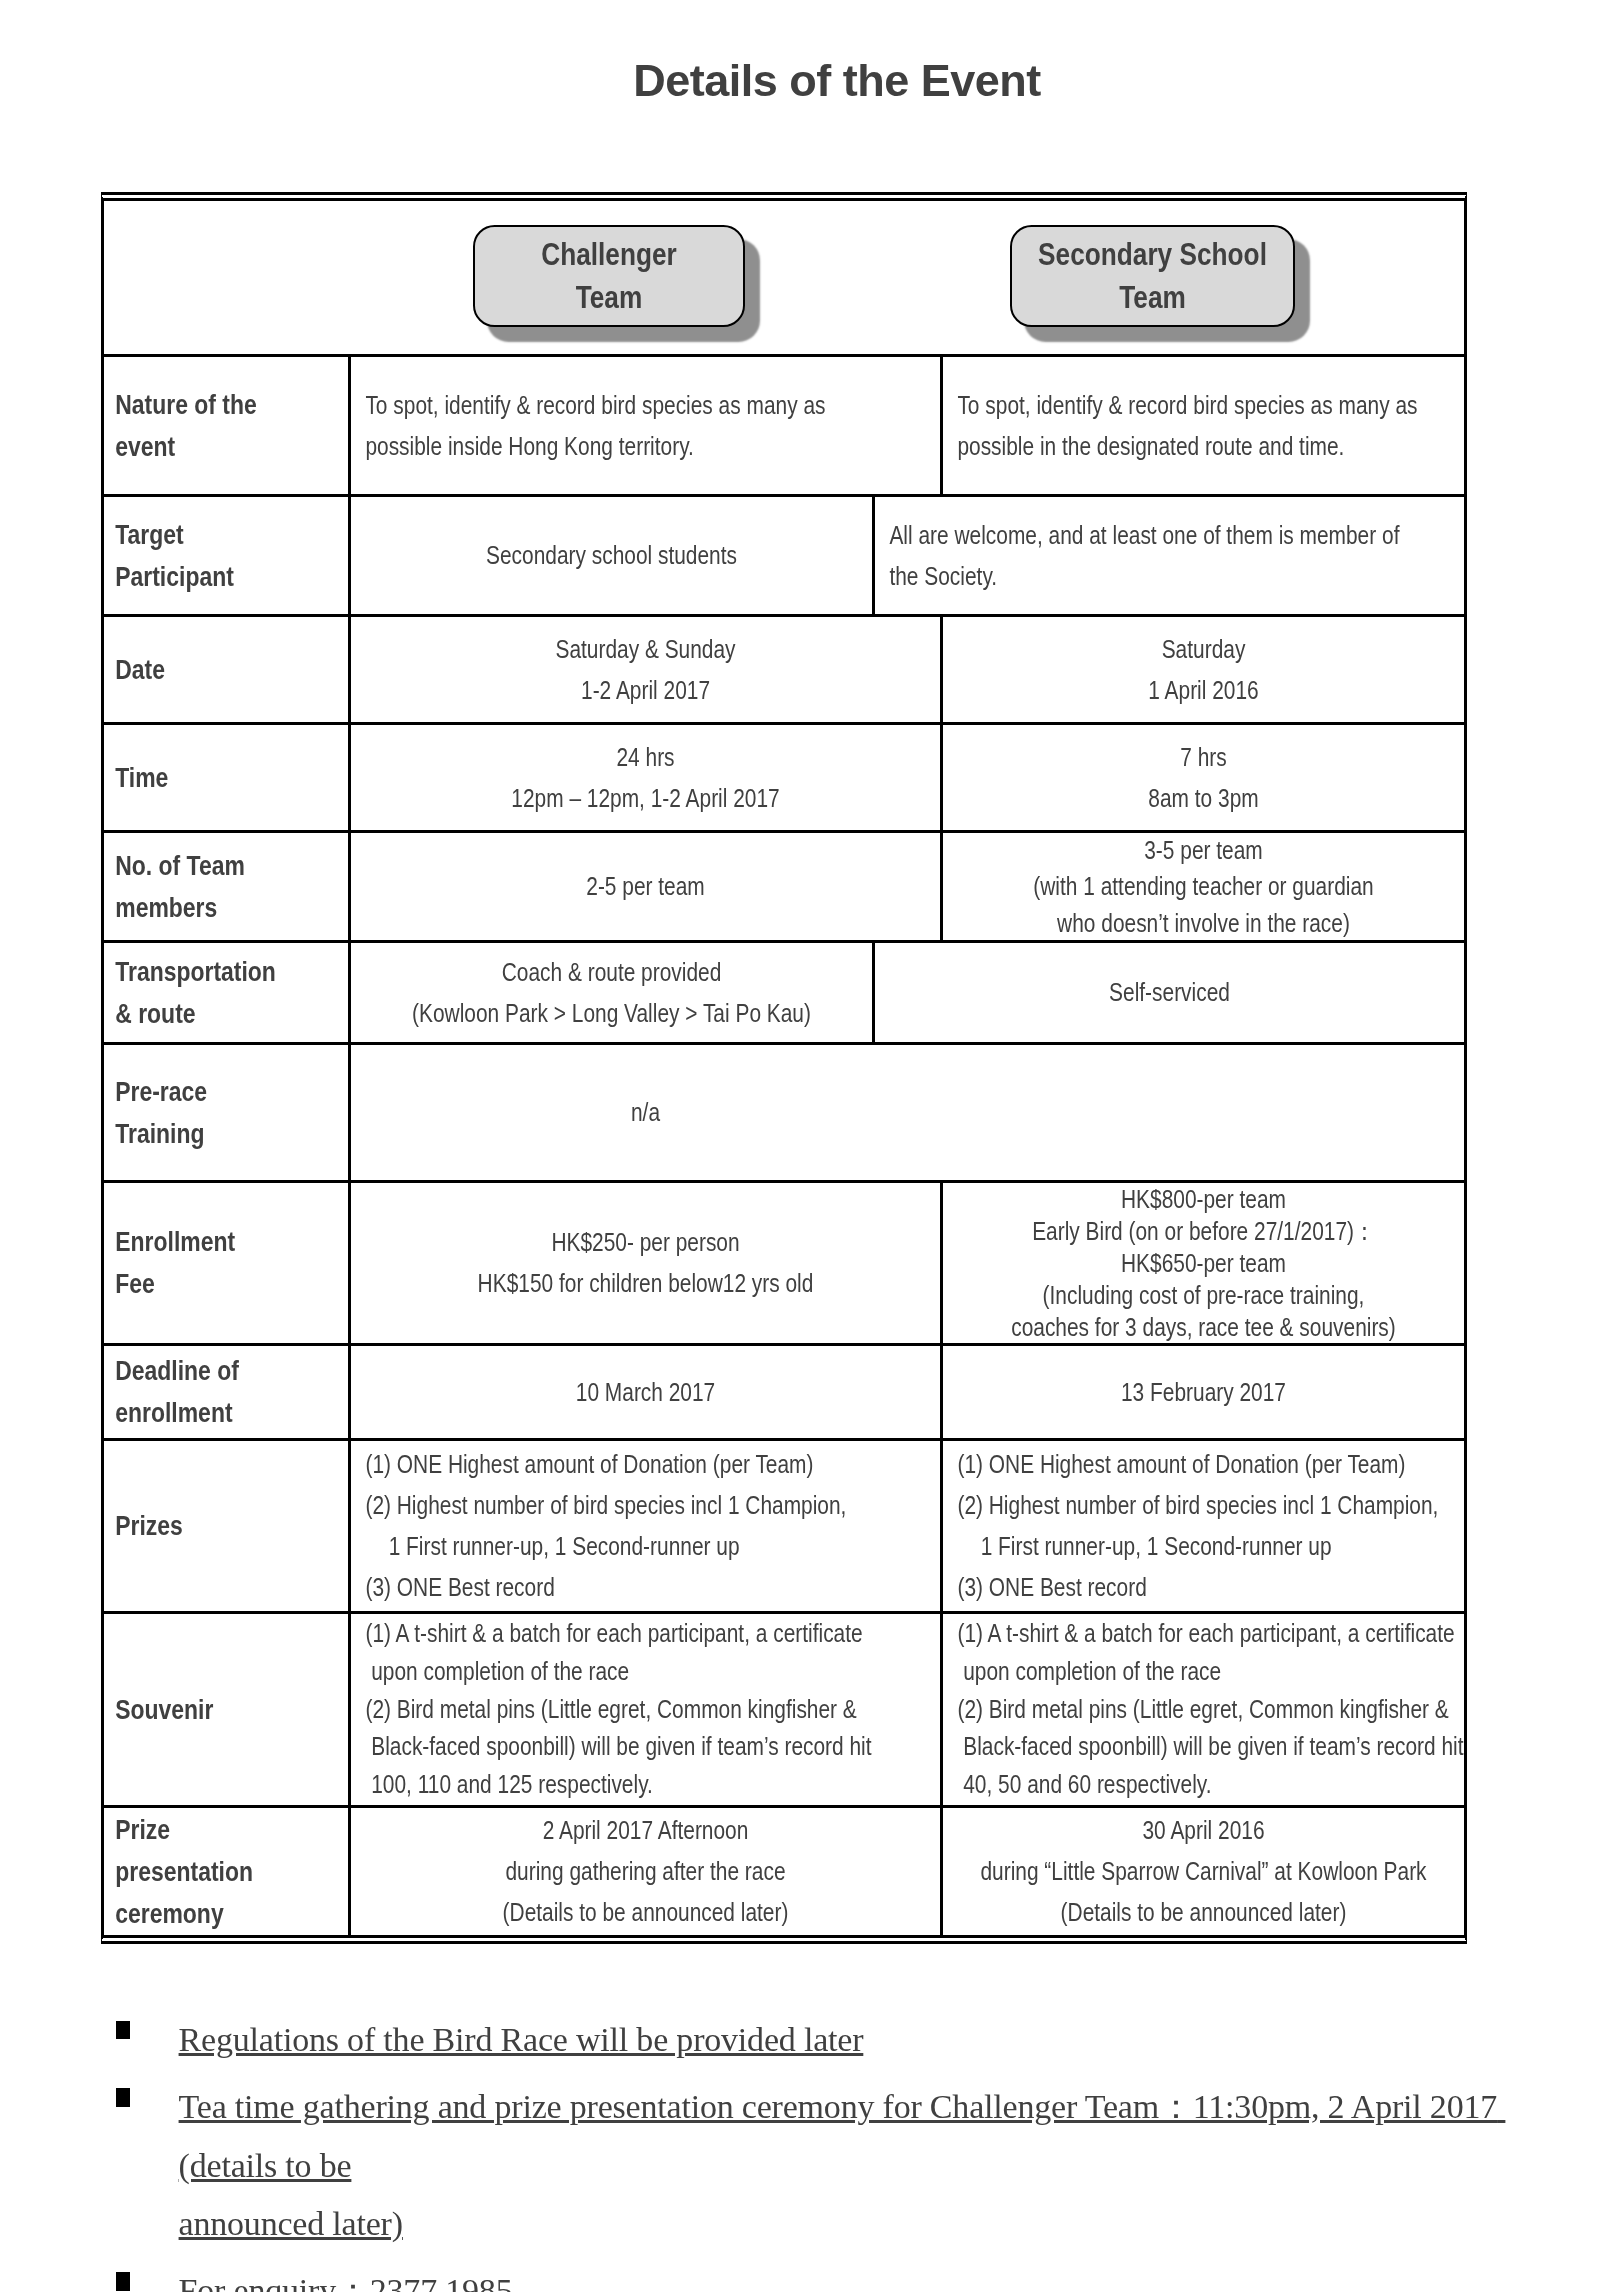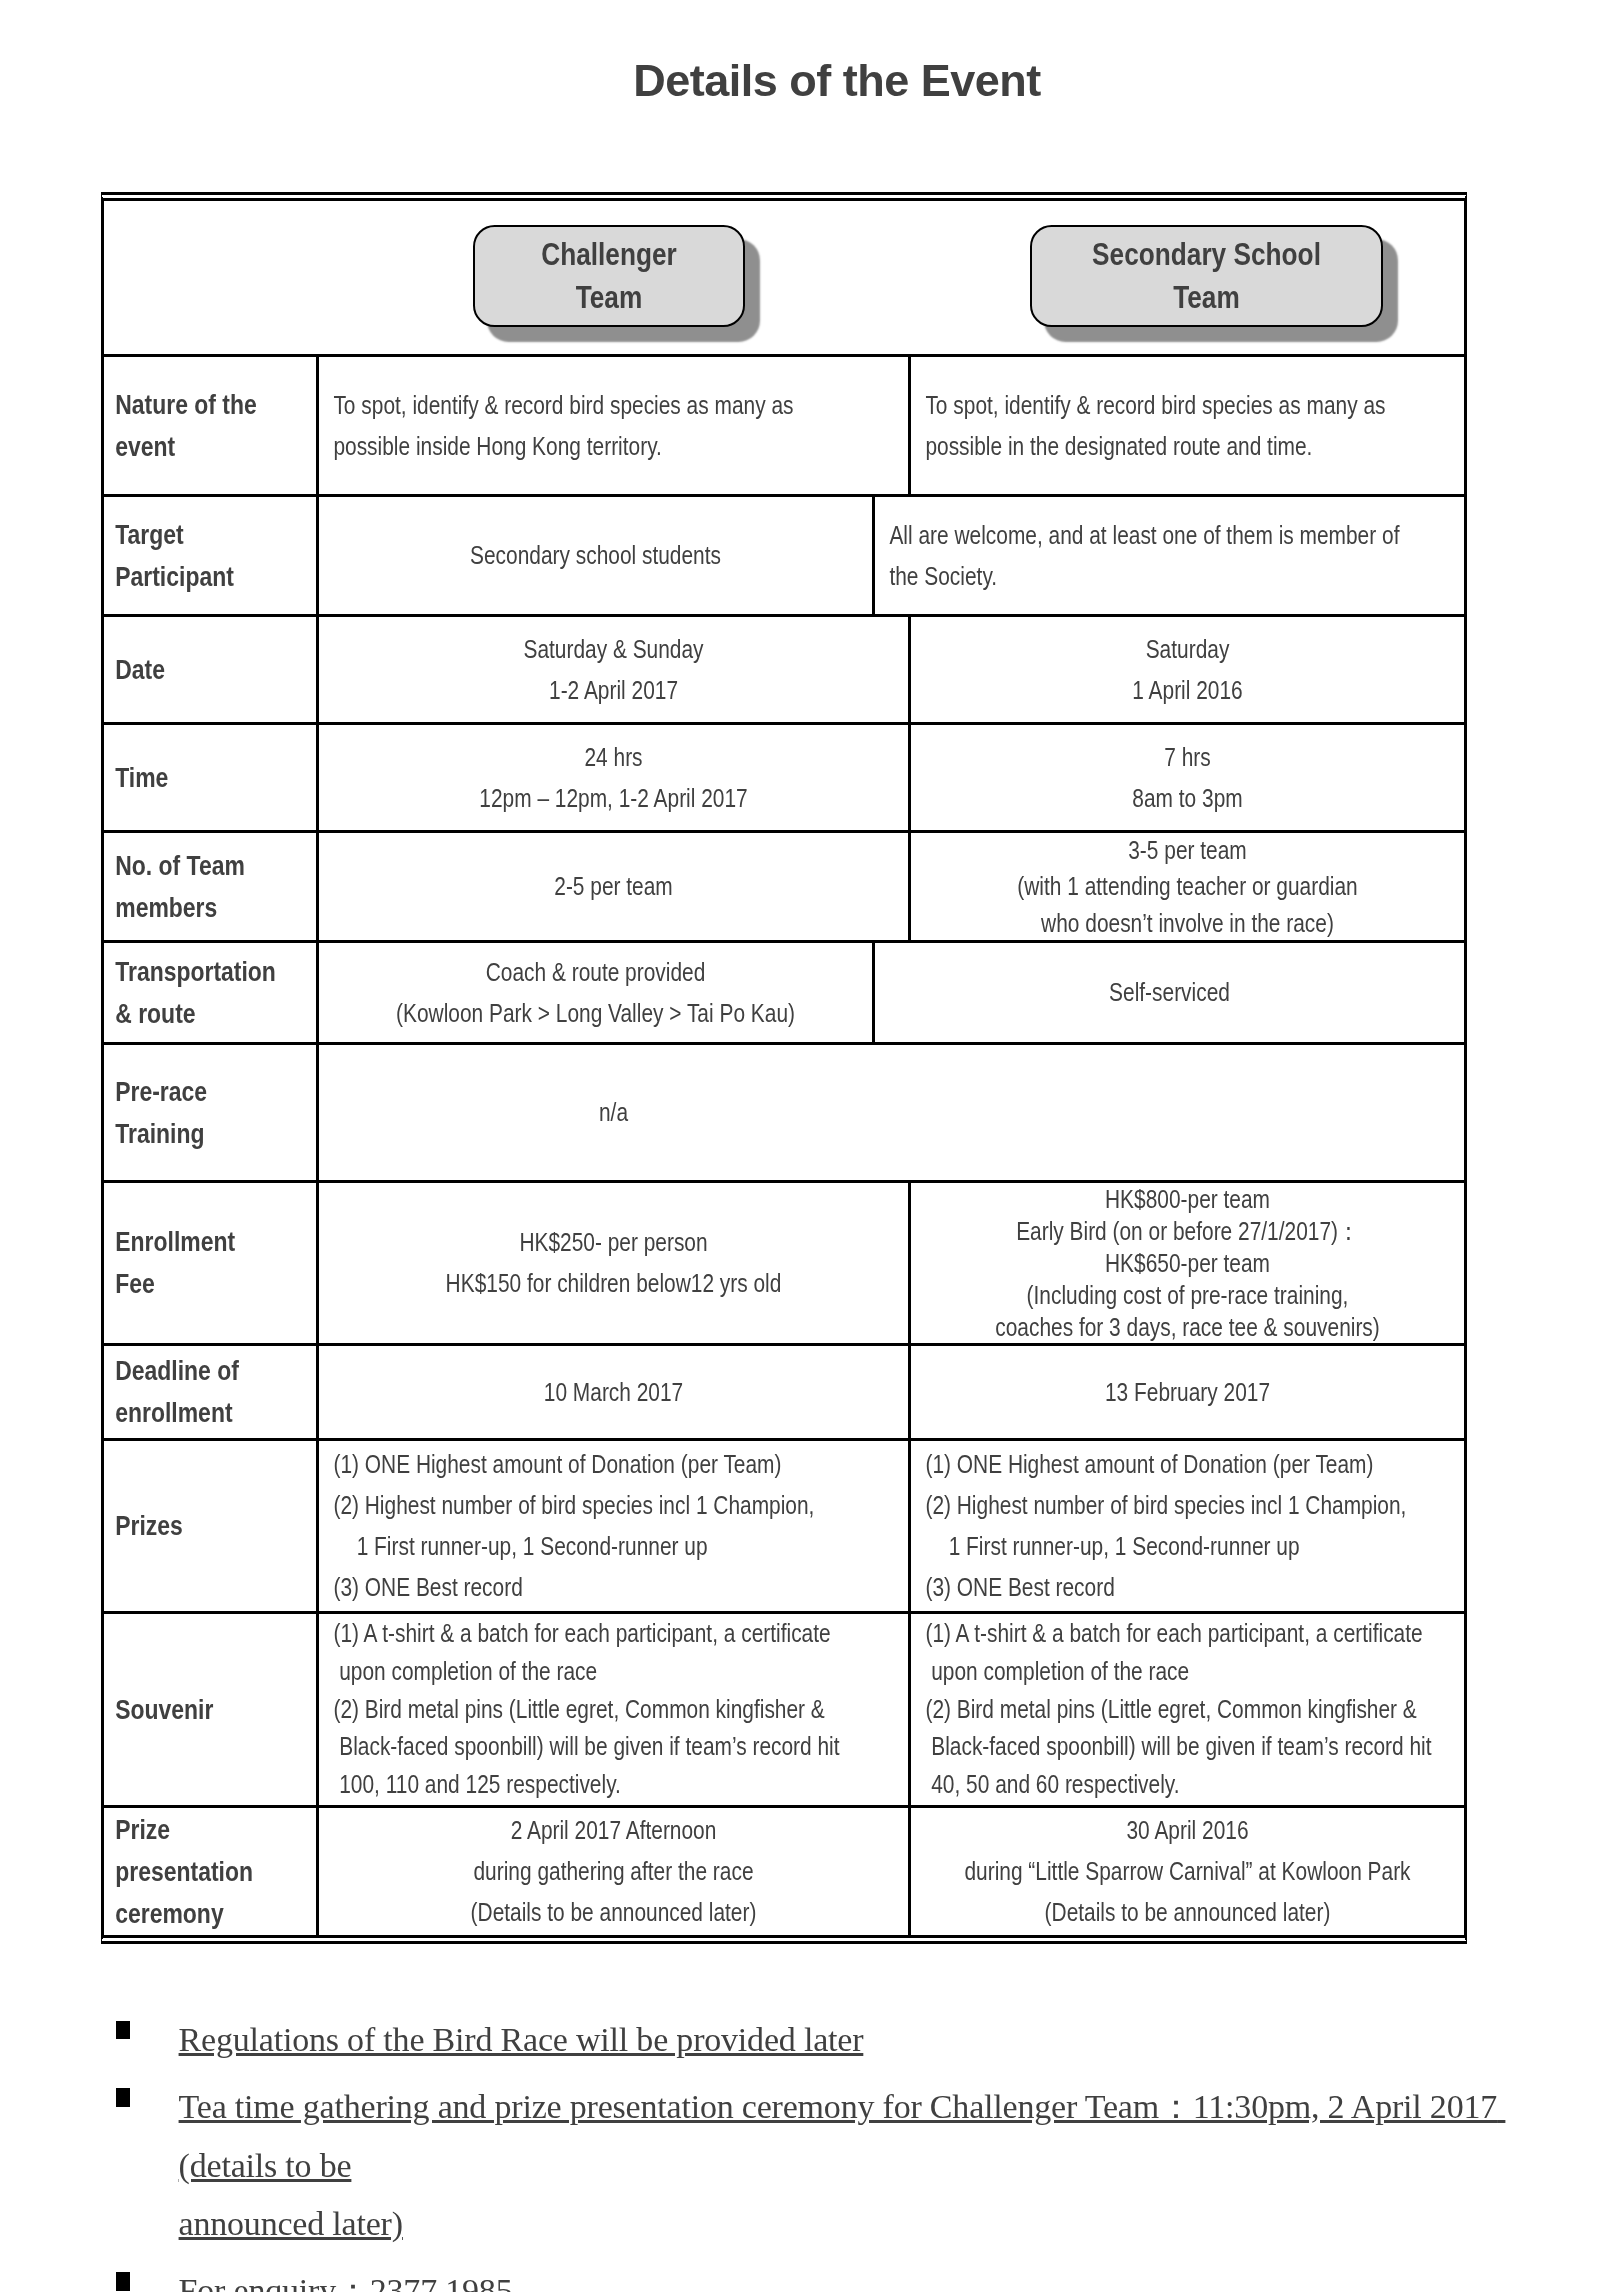--- a/index.html
+++ b/index.html
@@ -11,21 +11,21 @@
 
   .tbl{position:absolute;left:101px;top:192px;width:1366px;box-sizing:border-box;
        border-left:3.9px solid #000;border-right:3.9px solid #000;
        border-top:9.8px double #000;border-bottom:9.8px double #000;}
 
   .trow{display:flex;border-top:3.9px solid #000;box-sizing:border-box;}
   .trow.first{border-top:none;}
   .cell{box-sizing:border-box;border-left:3.9px solid #000;display:flex;
         flex-direction:column;justify-content:center;overflow:hidden;}
   .cell.e0{border-left:none;}
-  .c0{width:212px;}
+  .c0{width:244px;}
   .c1{width:592px;}
   .c2{flex:1;}
 
   
   .cn{width:122%;transform:scaleX(0.8197);transform-origin:0 50%;
       font-size:25.5px;line-height:1.6;white-space:pre-wrap;}
   .c0 .cn{font-size:28px;font-weight:700;line-height:1.5;padding-left:13.7px;text-align:left;}
   .al-c .cn{text-align:center;}
   .al-l .cn{text-align:left;padding:0 7.8px 0 17.6px;}
   .lh13 .cn{line-height:1.26;}
@@ -33,21 +33,21 @@
   .lh15 .cn{line-height:1.48;}
 
   
   .hdrband{position:relative;height:153px;width:100%;}
   .btn{position:absolute;top:23.5px;height:102px;box-sizing:border-box;
        background:#d9d9d9;border:2.9px solid #000;border-radius:21.6px;
        box-shadow:14.7px 14.7px 2px 0 #8f8f8f;
        display:flex;flex-direction:column;justify-content:center;align-items:flex-start;}
   .btn .cn{font-size:32px;font-weight:700;line-height:1.32;text-align:center;white-space:pre-line;}
   .btn.b1{left:369px;width:272px;}
-  .btn.b2{left:906px;width:353px;margin-left:20px;}
+  .btn.b2{left:906px;width:285px;}
 
   
   .pr{width:122%;transform:scaleX(0.8197);transform-origin:0 50%;height:100%;
       display:flex;flex-direction:column;justify-content:space-evenly;}
   .pr-head{display:flex;align-items:center;}
   .pr-h{text-align:center;font-size:25.5px;line-height:1.2;}
   .pr-h1{flex:55;}
   .pr-h2{flex:45;}
   .pr-bar{width:7.8px;height:45px;background:#000;flex:none;}
   .pr-talk{text-align:center;font-size:25.5px;line-height:1.2;}

